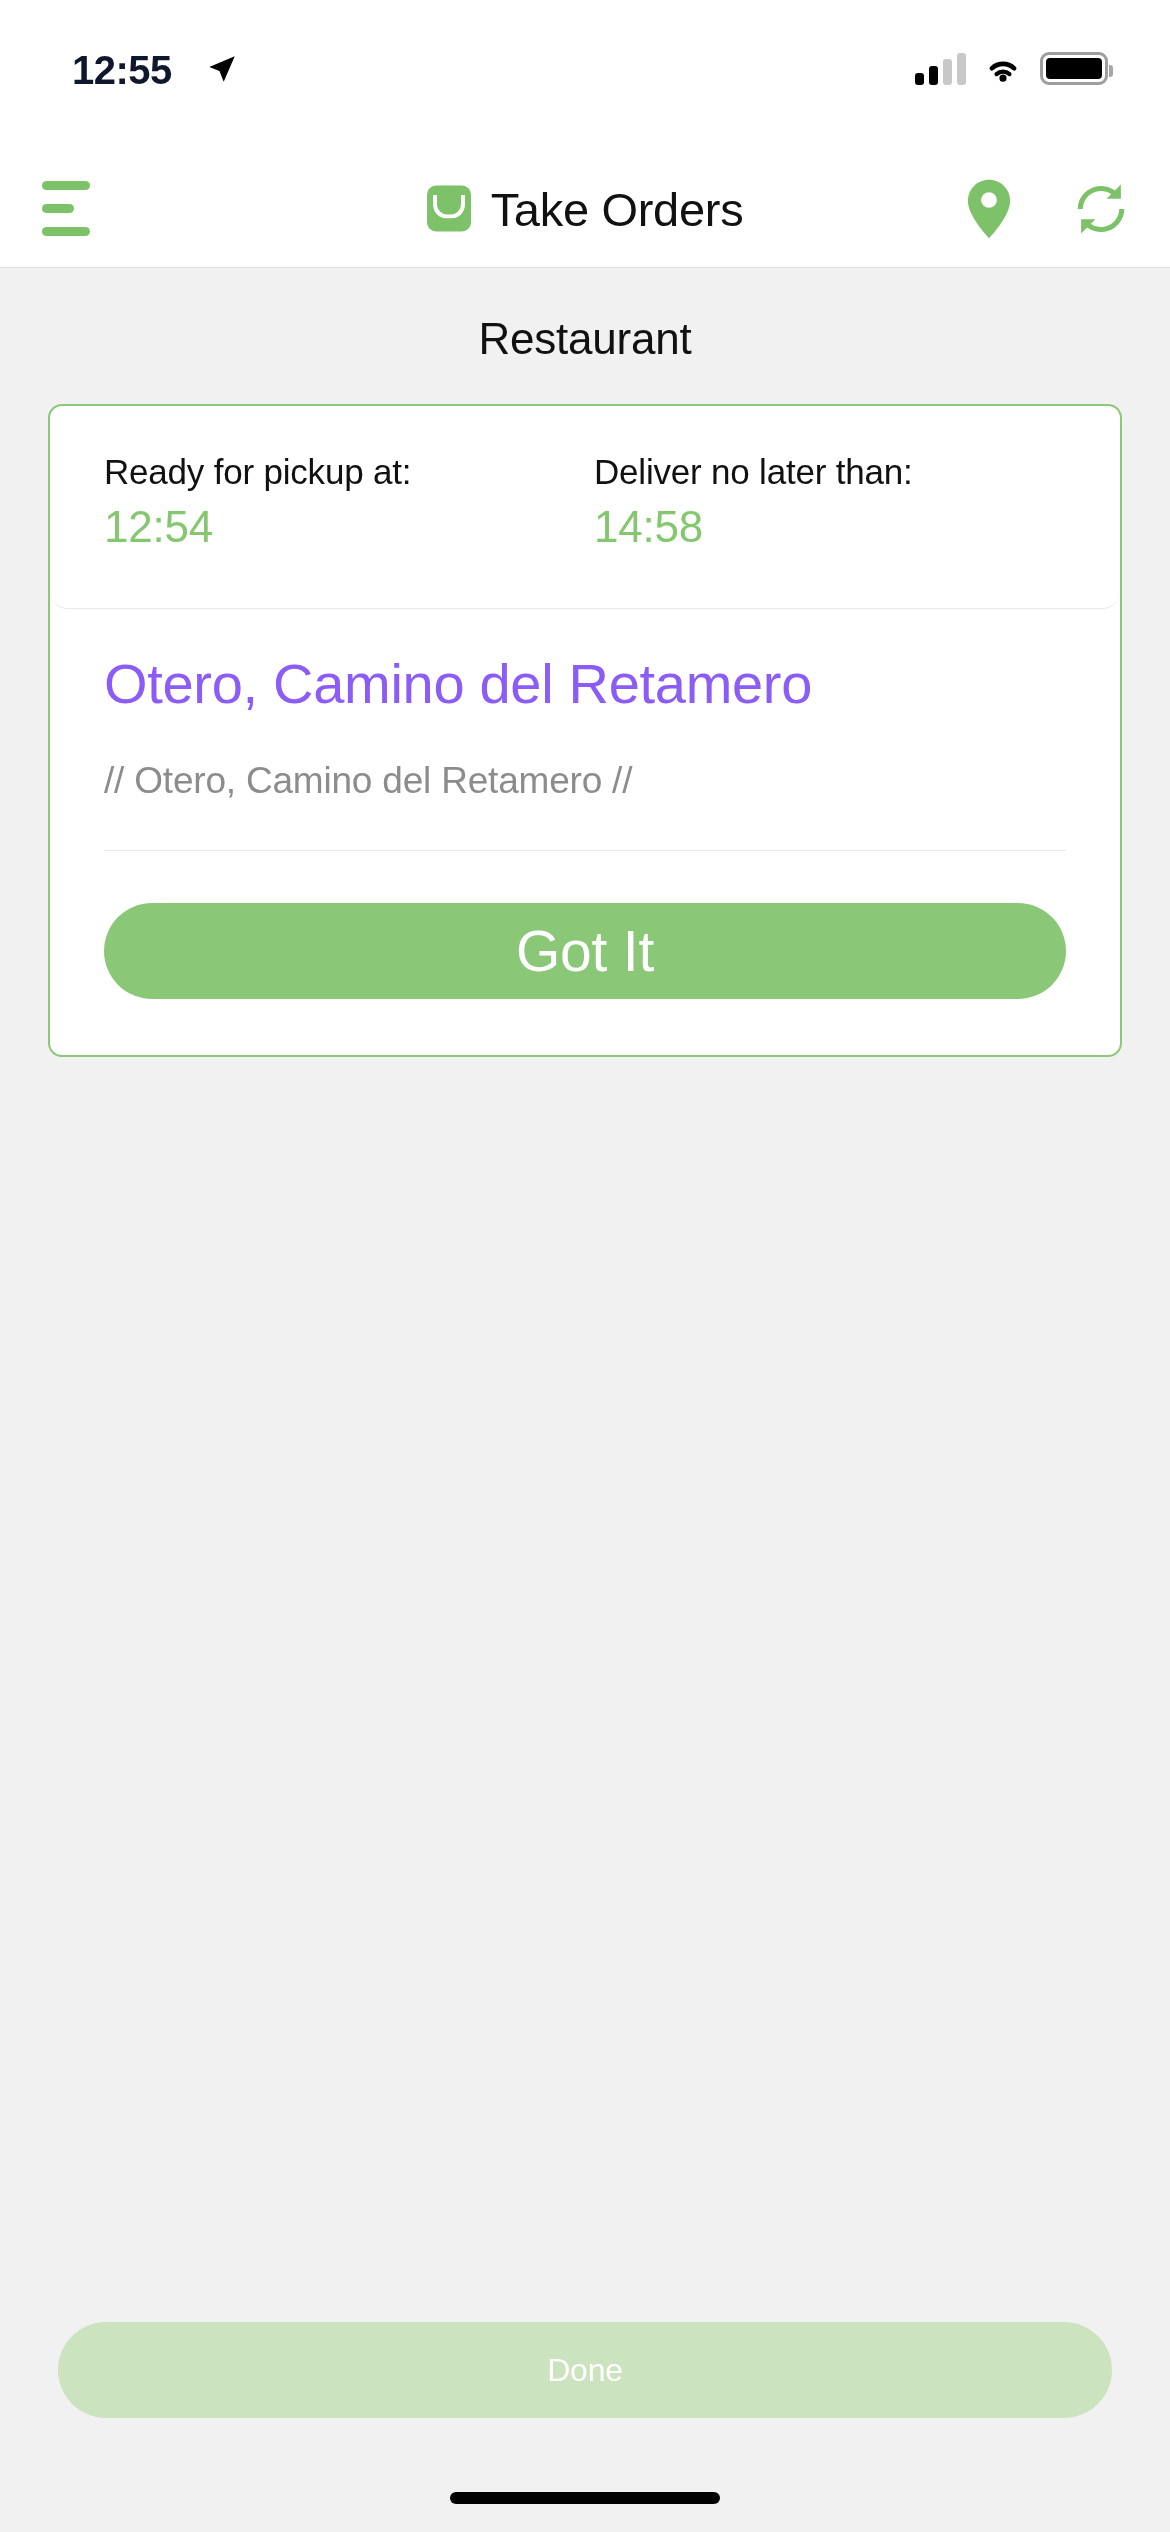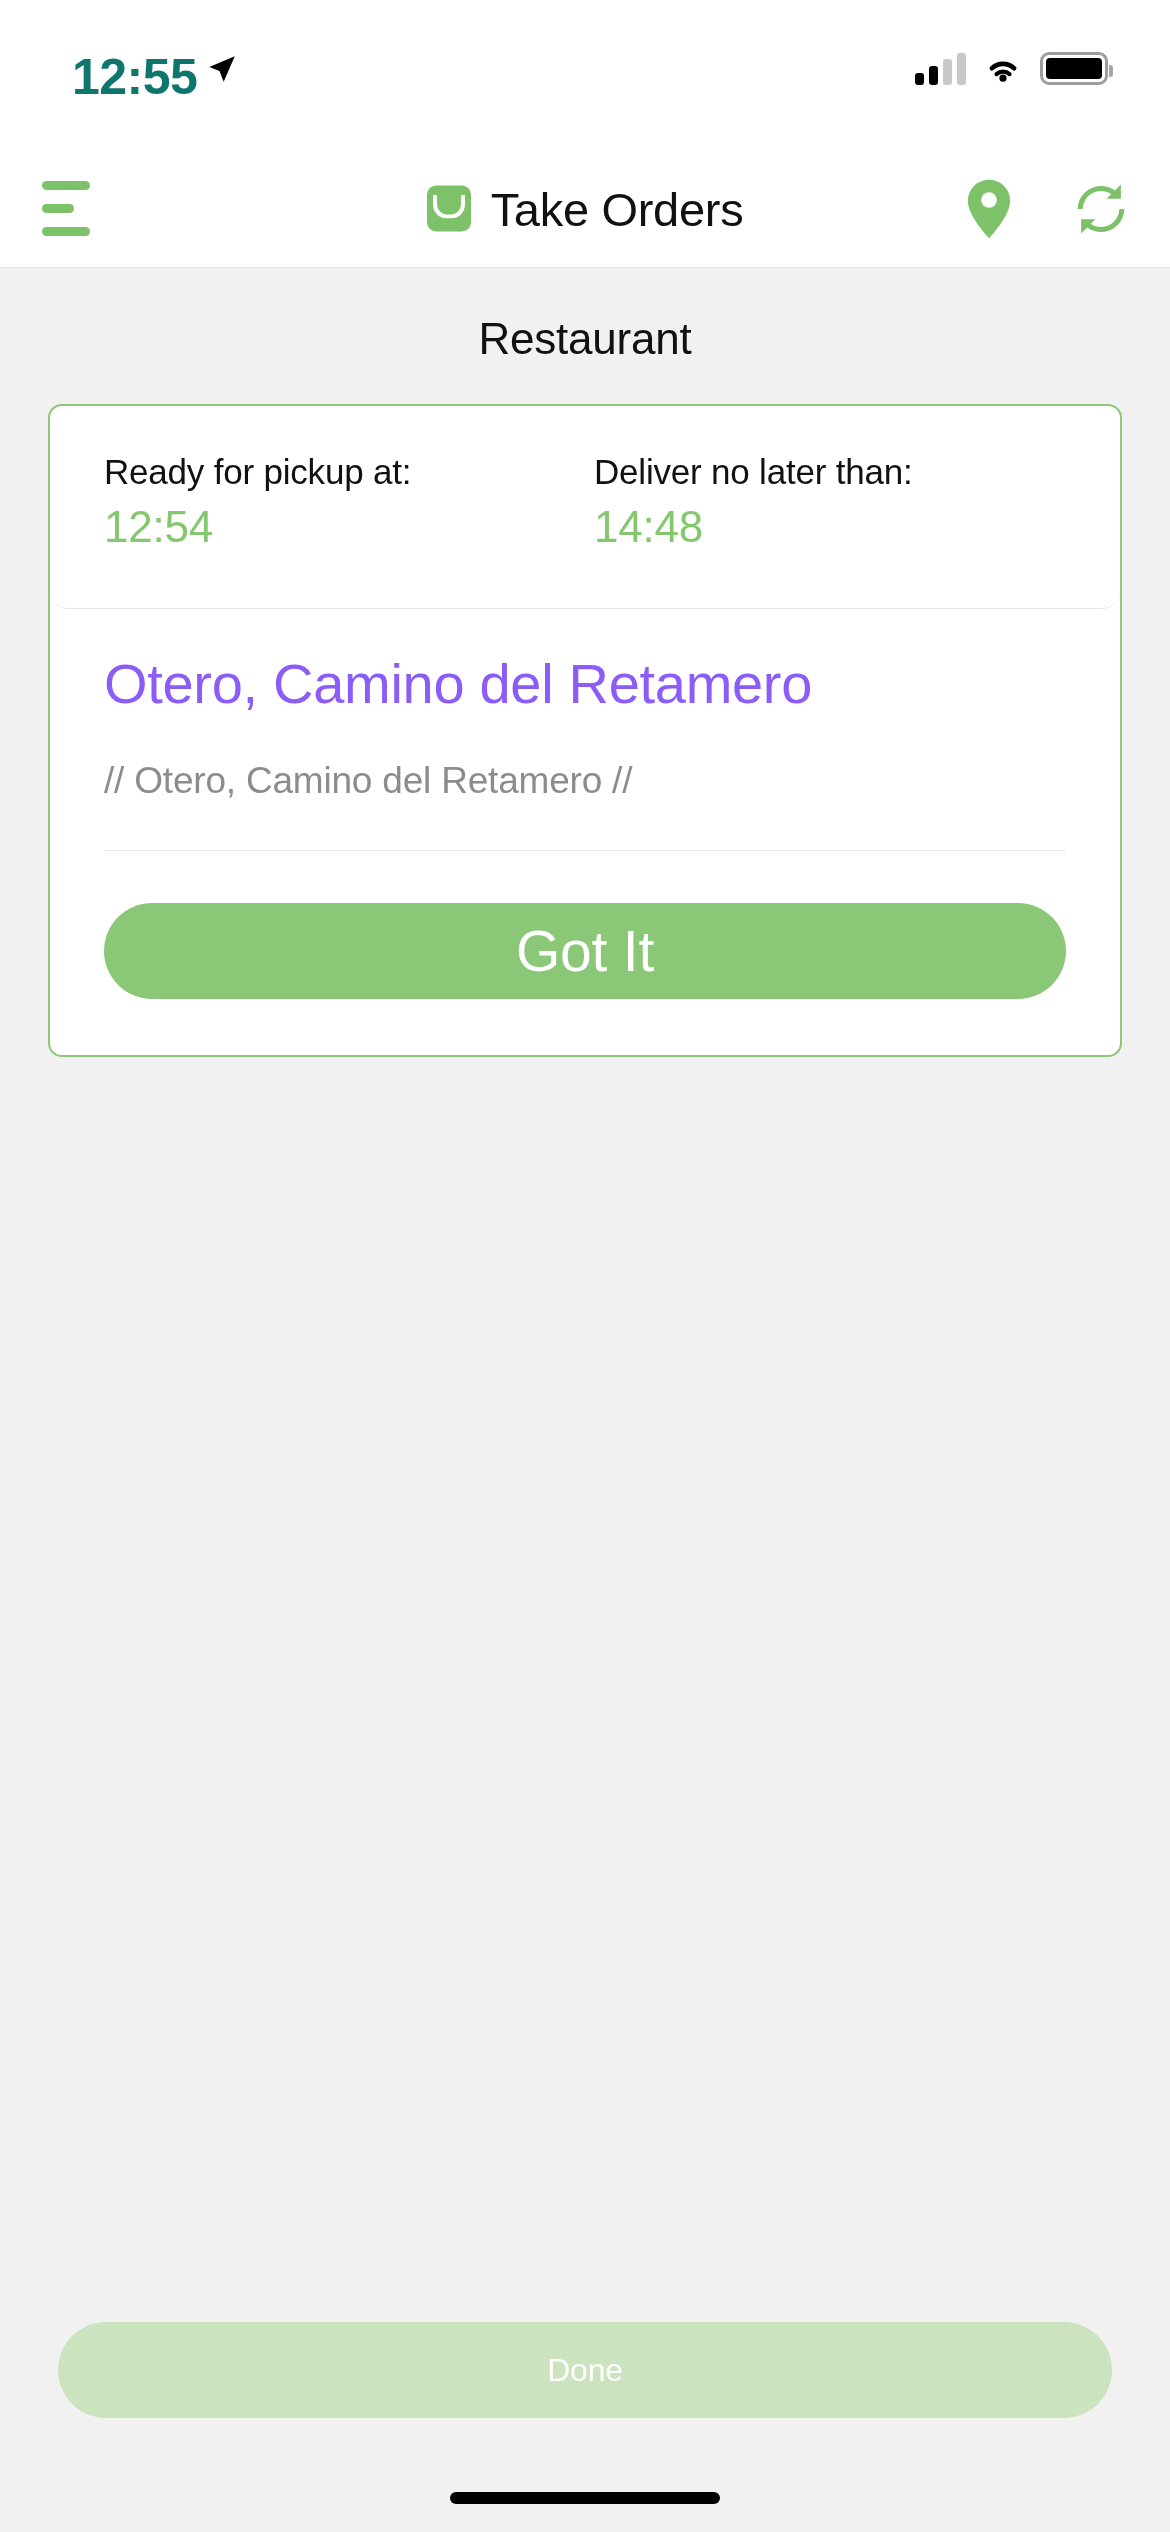--- a/index.html
+++ b/index.html
@@ -29,23 +29,23 @@
   .status-bar {
     position: relative;
     height: 150px;
     background: #ffffff;
     flex: 0 0 auto;
   }
   .status-time {
     position: absolute;
     left: 72px;
     top: 48px;
-    font-size: 50px;
+    font-size: 40px;
     font-weight: 600;
-    color: #0f766e;
+    color: #0f172a;
     letter-spacing: -0.5px;
   }
   .status-loc-arrow {
     position: absolute;
     left: 205px;
     top: 52px;
     width: 34px;
     height: 34px;
   }
   .status-right {
@@ -361,21 +361,21 @@
 
     <div class="order-card">
 
       <div class="times-row">
         <div class="time-col">
           <div class="time-label">Ready for pickup at:</div>
           <div class="time-value">12:54</div>
         </div>
         <div class="time-col second">
           <div class="time-label">Deliver no later than:</div>
-          <div class="time-value">14:48</div>
+          <div class="time-value">14:58</div>
         </div>
       </div>
 
       <div class="addr-block">
         <div class="addr-primary">Otero, Camino del Retamero</div>
         <div class="addr-secondary">// Otero, Camino del Retamero //</div>
       </div>
 
       <div class="got-it-wrap">
         <button class="got-it-btn">Got It</button>

